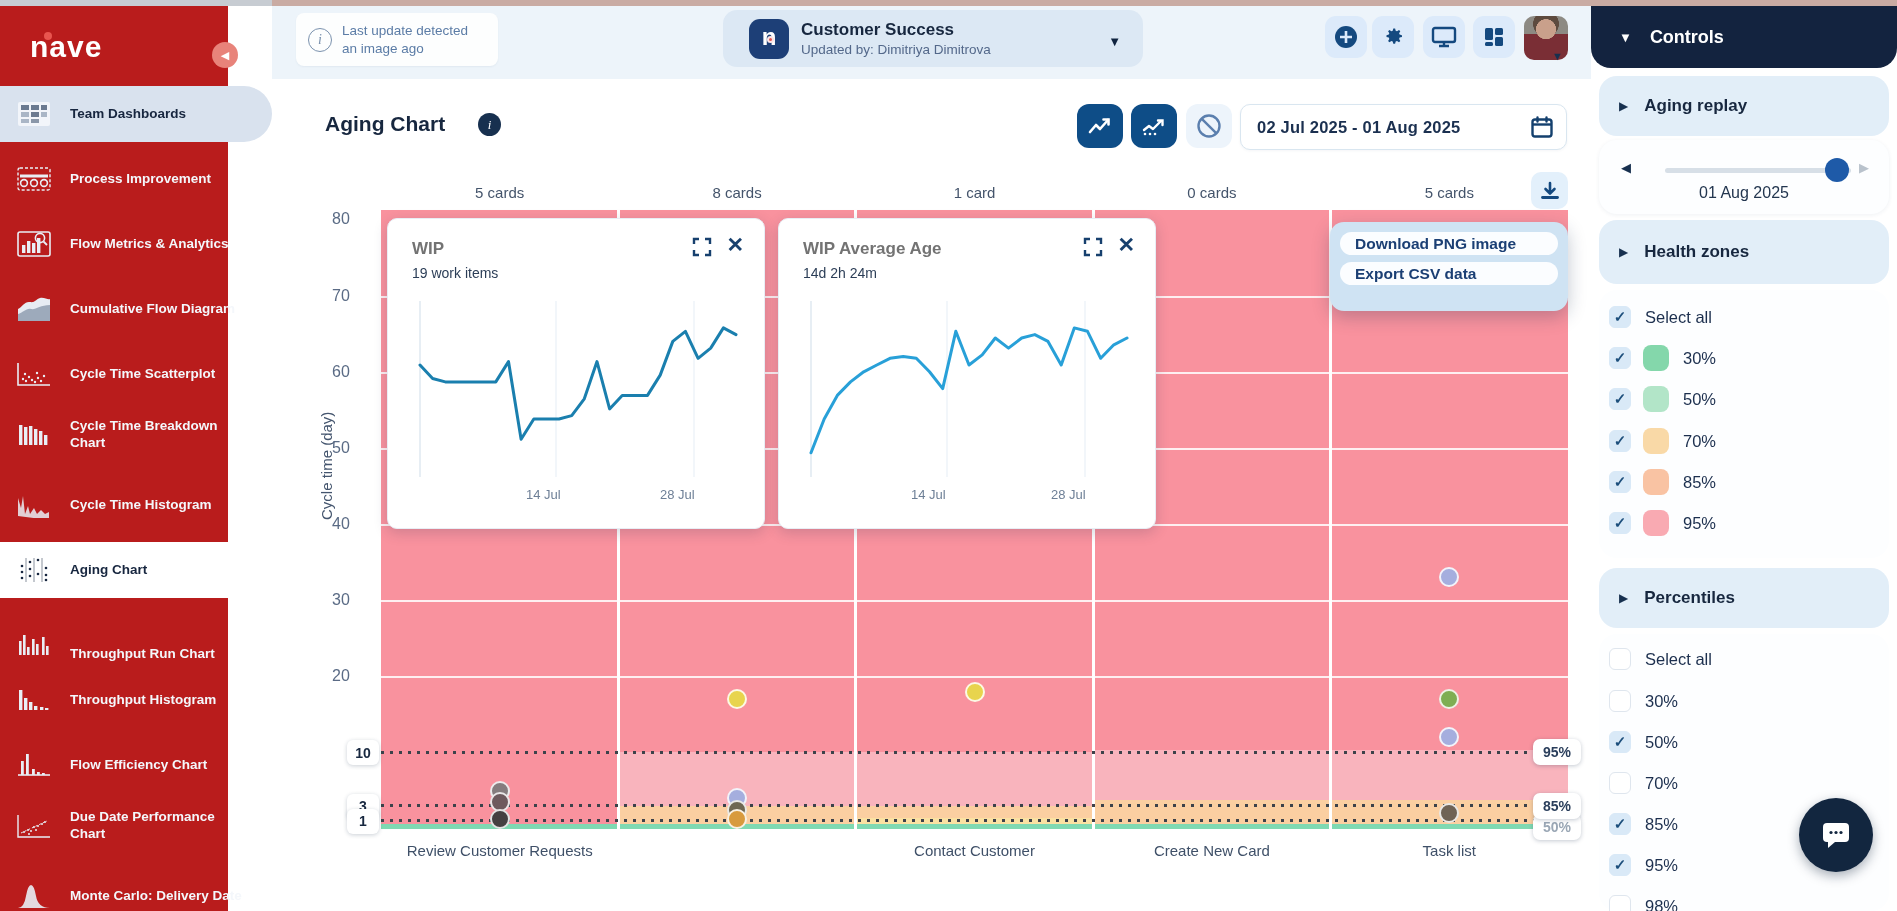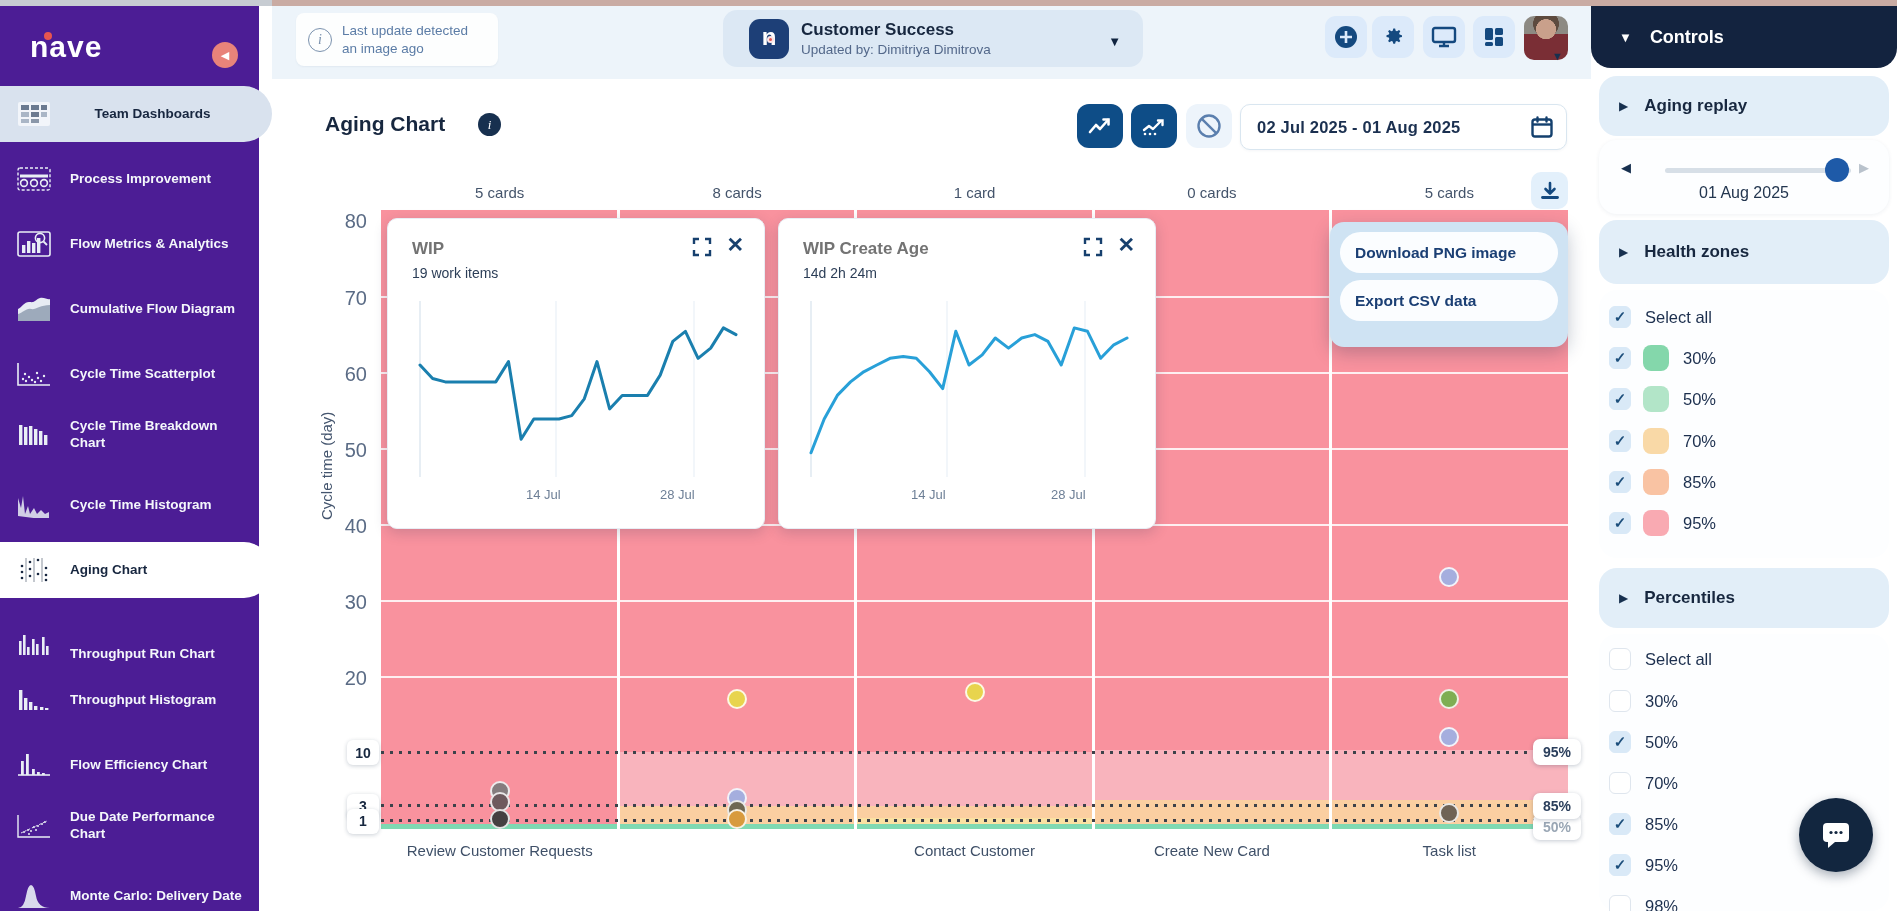--- a/index.html
+++ b/index.html
@@ -5,28 +5,28 @@
   * { margin:0; padding:0; box-sizing:border-box; }
   html,body { width:1897px; height:911px; overflow:hidden; background:#fff;
     font-family:"Liberation Sans", sans-serif; }
   .abs { position:absolute; }
 
   
   #strip-side { left:0; top:0; width:272px; height:6px; background:#c7ccd2; }
   #strip-main { left:272px; top:0; width:1625px; height:6px; background:#c9aba3; }
 
   
-  #sidebar { left:0; top:6px; width:259px; height:905px; background:#4c1d95; z-index:25; }
+  #sidebar { left:0; top:6px; width:228px; height:905px; background:#b91c1c; z-index:25; }
   #logo { left:30px; top:24px; color:#fff; font-size:30px; font-weight:700; letter-spacing:1px; }
   #logo-dot { left:44px; top:26px; width:8px; height:8px; border-radius:50%; background:#e8554f; }
   .nav-item { position:absolute; left:0; width:272px; height:56px; display:flex; align-items:center;
      color:#f4f7fb; cursor:pointer; }
   .nav-item .ic { width:44px; height:36px; margin-left:12px; display:flex; align-items:center; justify-content:center; color:#e9eef5; }
   .nav-item .lbl { margin-left:14px; font-size:13.5px; font-weight:700; line-height:1.25; width:180px; }
-  .nav-item.hl { background:#d9e2ee; color:#17263f; border-radius:0 28px 28px 0;gap:25px; }
+  .nav-item.hl { background:#d9e2ee; color:#17263f; border-radius:0 28px 28px 0; }
   .nav-item.hl .ic { color:#17263f; }
   .nav-item.active { background:#ffffff; color:#17263f; border-radius:0 28px 28px 0; }
   .nav-item.active .ic { color:#17263f; }
   #collapse-badge { left:212px; top:42px; width:26px; height:26px; border-radius:50%; background:#e8837a;
      color:#fff; font-size:11px; display:flex; align-items:center; justify-content:center; z-index:30; cursor:pointer; }
 
   
   #header { left:272px; top:6px; width:1319px; height:73px; background:#edf4fa; }
   #update-pill { left:296px; top:13px; width:202px; height:53px; background:#fdfefe; border-radius:8px;
      display:flex; align-items:center; box-shadow:0 1px 2px rgba(30,60,100,.06); }
@@ -71,21 +71,21 @@
   .vgrid { position:absolute; background:#fff; width:3px; top:0; height:621px; z-index:3; }
   .hgrid { position:absolute; background:rgba(255,255,255,.85); height:2px; left:0; width:1187px; z-index:2; }
   .pline { position:absolute; left:0; width:1187px; height:3px; z-index:4;
      background-image:repeating-linear-gradient(90deg,#3c424a 0 3px, transparent 3px 9px); }
   .pbadge { position:absolute; left:1152px; width:48px; height:26px; background:#fff; border-radius:7px;
      box-shadow:0 1px 4px rgba(20,40,70,.25); font-size:14px; font-weight:700; color:#2b3f5c;
      display:flex; align-items:center; justify-content:center; }
   .pbadge.dim { color:#9aa7b5; }
   .dot { position:absolute; width:20px; height:20px; border-radius:50%; border:2px solid rgba(255,255,255,.85);
      z-index:8; cursor:pointer; }
-  .ytick { position:absolute; left:-66px; width:52px; text-align:right; font-size:20px; color:#5a6b85; }
+  .ytick { position:absolute; left:-66px; width:52px; text-align:center; font-size:16px; color:#5a6b85; }
   .ypill { position:absolute; left:-34px; width:32px; height:25px; background:#fff; border-radius:6px;
      box-shadow:0 1px 4px rgba(20,40,70,.22); font-size:14px; font-weight:700; color:#17273f;
      display:flex; align-items:center; justify-content:center; }
   .count { position:absolute; top:-26px; text-align:center; font-size:15px; color:#44546b; }
   .xlab { position:absolute; top:631px; text-align:center; font-size:15px; color:#3f5068; line-height:1.35; }
   #yaxis-title { left:318px; top:520px; transform:rotate(-90deg); transform-origin:left top;
      font-size:15px; color:#44556e; }
 
   
   .wcard { position:absolute; top:218px; width:378px; height:311px; background:#fff; border-radius:10px;
@@ -94,21 +94,21 @@
   .wcard .ws { position:absolute; left:24px; top:46px; font-size:14px; color:#2c3e57; }
   .wcard .wic { position:absolute; top:18px; color:#17406e; cursor:pointer; }
   .wcard svg.spark { position:absolute; left:18px; top:76px; }
   .wcard .xt { position:absolute; top:268px; font-size:13px; color:#6d7f96; }
 
   
   #dl-btn { left:1531px; top:172px; width:37px; height:37px; border-radius:10px; background:#e3f0fb;
      display:flex; align-items:center; justify-content:center; color:#14497f; cursor:pointer; }
   #dl-menu { left:1330px; top:222px; width:238px; background:#cfe3f3; border-radius:14px; padding:10px;
      box-shadow:0 6px 18px rgba(20,40,70,.25); z-index:30; }
-  .dl-item { height:41px; background:#fbfdff; border-radius:21px; margin-bottom:7px; display:flex;
+  .dl-item { height:23px; background:#fbfdff; border-radius:21px; margin-bottom:7px; display:flex;
      align-items:center; padding-left:15px; font-size:15.5px; font-weight:700; color:#1b3f74; cursor:pointer; }
   .dl-item:last-child { margin-bottom:16px; }
 
   
   #rightbar { left:1591px; top:6px; width:306px; height:905px; background:#fff; z-index:26; }
   #controls-bar { position:absolute; left:0; top:0; width:306px; height:62px; background:#13233f;
      border-radius:0 0 20px 20px; display:flex; align-items:center; }
   #controls-bar .caret { color:#fff; font-size:13px; margin-left:28px; cursor:pointer; }
   #controls-bar .ct { color:#fff; font-size:18px; font-weight:700; margin-left:18px; }
   .rpanel { position:absolute; left:8px; width:290px; border-radius:18px; }
@@ -499,21 +499,21 @@
   <svg class="spark" id="spark-wip" width="340" height="186">
       <line x1="14" y1="6" x2="14" y2="182" stroke="#dfe8f0" stroke-width="1.5"></line>
       <line x1="150" y1="6" x2="150" y2="182" stroke="#eef3f8" stroke-width="1.5"></line>
       <line x1="288" y1="6" x2="288" y2="182" stroke="#eef3f8" stroke-width="1.5"></line>
       <polyline fill="none" stroke="#1a7fae" stroke-width="3" stroke-linejoin="round" stroke-linecap="round" points="14.0,70.0 26.6,83.5 39.3,86.9 51.9,86.9 64.6,86.9 77.2,86.9 89.8,86.9 102.5,66.6 115.1,144.3 127.8,124.0 140.4,124.0 153.0,124.0 165.7,120.6 178.3,103.8 191.0,66.6 203.6,113.9 216.2,100.4 228.9,100.4 241.5,100.4 254.2,80.1 266.8,46.4 279.4,36.3 292.1,63.3 304.7,53.1 317.4,32.9 330.0,39.6"></polyline>
     </svg>
   <div class="xt" style="left:138px;">14 Jul</div>
   <div class="xt" style="left:272px;">28 Jul</div>
 </div>
 <div class="wcard" style="left:778px;">
-  <div class="wt">WIP Create Age</div>
+  <div class="wt">WIP Average Age</div>
   <div class="ws">14d 2h 24m</div>
   <span class="wic" style="right:52px;">
     <svg width="20" height="20" viewBox="0 0 20 20">
         <path d="M2 7V2h5M13 2h5v5M18 13v5h-5M7 18H2v-5" fill="none" stroke="#17406e" stroke-width="2.4"></path>
       </svg></span>
   <span class="wic" style="right:20px;font-size:21px;font-weight:700;top:14px;">✕</span>
   <svg class="spark" id="spark-avg" width="340" height="186">
       <line x1="14" y1="6" x2="14" y2="182" stroke="#dfe8f0" stroke-width="1.5"></line>
       <line x1="150" y1="6" x2="150" y2="182" stroke="#eef3f8" stroke-width="1.5"></line>
       <line x1="288" y1="6" x2="288" y2="182" stroke="#eef3f8" stroke-width="1.5"></line>

